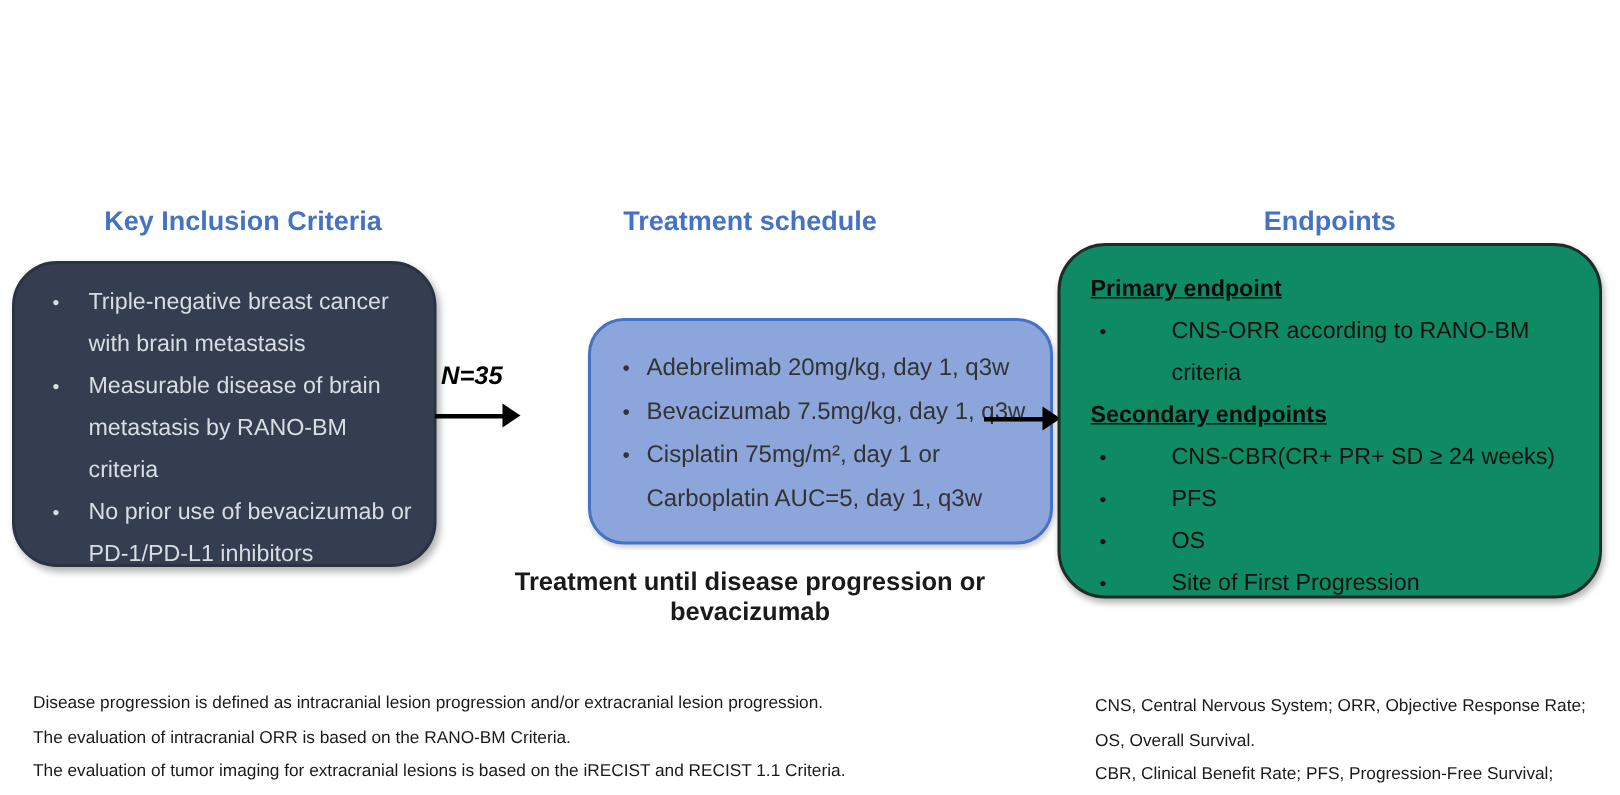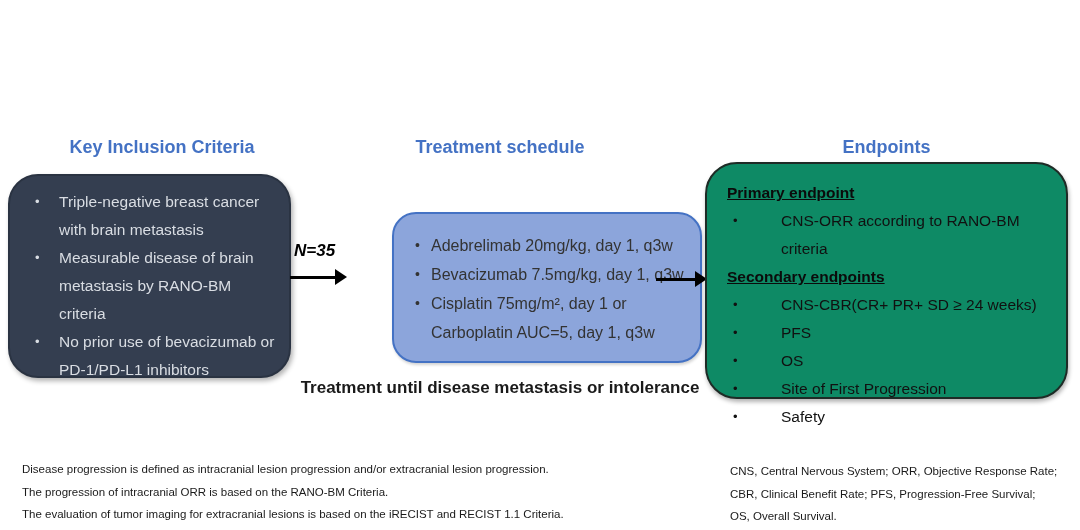--- a/index.html
+++ b/index.html
@@ -120,31 +120,30 @@
     <div class="ep-heading">Primary endpoint</div>
     <ul class="bullets">
       <li>CNS-ORR according to RANO-BM criteria</li>
     </ul>
     <div class="ep-heading">Secondary endpoints</div>
     <ul class="bullets">
       <li>CNS-CBR(CR+ PR+ SD ≥ 24 weeks)</li>
       <li>PFS</li>
       <li>OS</li>
       <li>Site of First Progression</li>
-      <li>Safety</li>
     </ul>
   </div>
 
-  <div class="treatment-caption">Treatment until disease metastasis or intolerance</div>
+  <div class="treatment-caption">Treatment until disease progression or bevacizumab</div>
 
   <div class="footnotes fn-left">
     <div>Disease progression is defined as intracranial lesion progression  and/or extracranial lesion progression.</div>
-    <div>The progression of intracranial ORR is based on the RANO-BM Criteria.</div>
+    <div>The evaluation of intracranial ORR is based on the RANO-BM Criteria.</div>
     <div>The evaluation of tumor imaging for extracranial lesions is based on the iRECIST and RECIST 1.1 Criteria.</div>
   </div>
 
   <div class="footnotes fn-right">
     <div>CNS, Central Nervous System;  ORR, Objective Response Rate;</div>
+    <div>OS, Overall Survival.</div>
     <div>CBR, Clinical Benefit Rate; PFS, Progression-Free Survival;</div>
-    <div>OS, Overall Survival.</div>
   </div>
 
 </div>
 
 </body></html>

